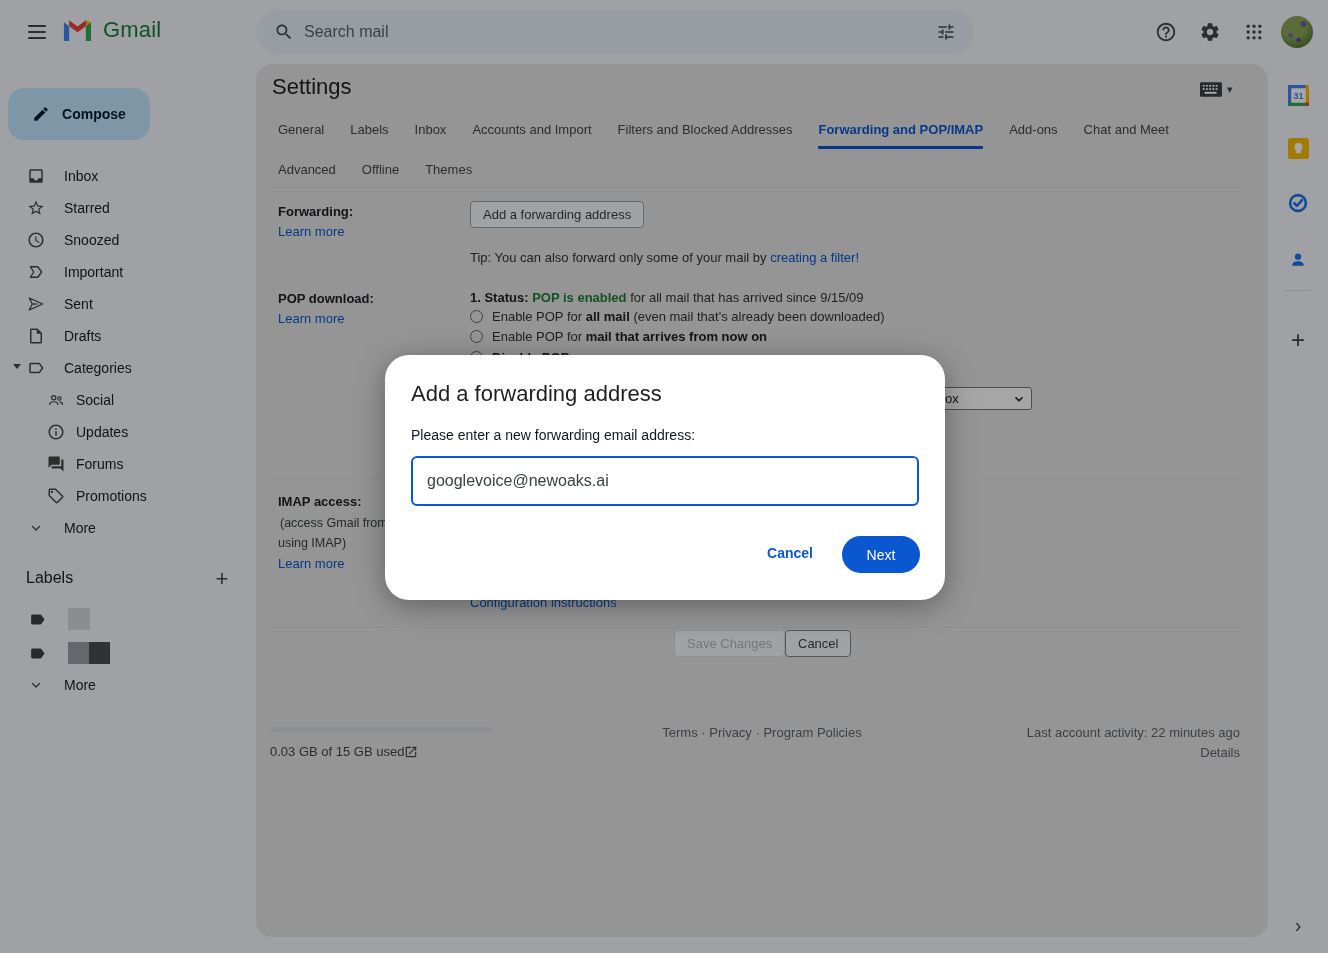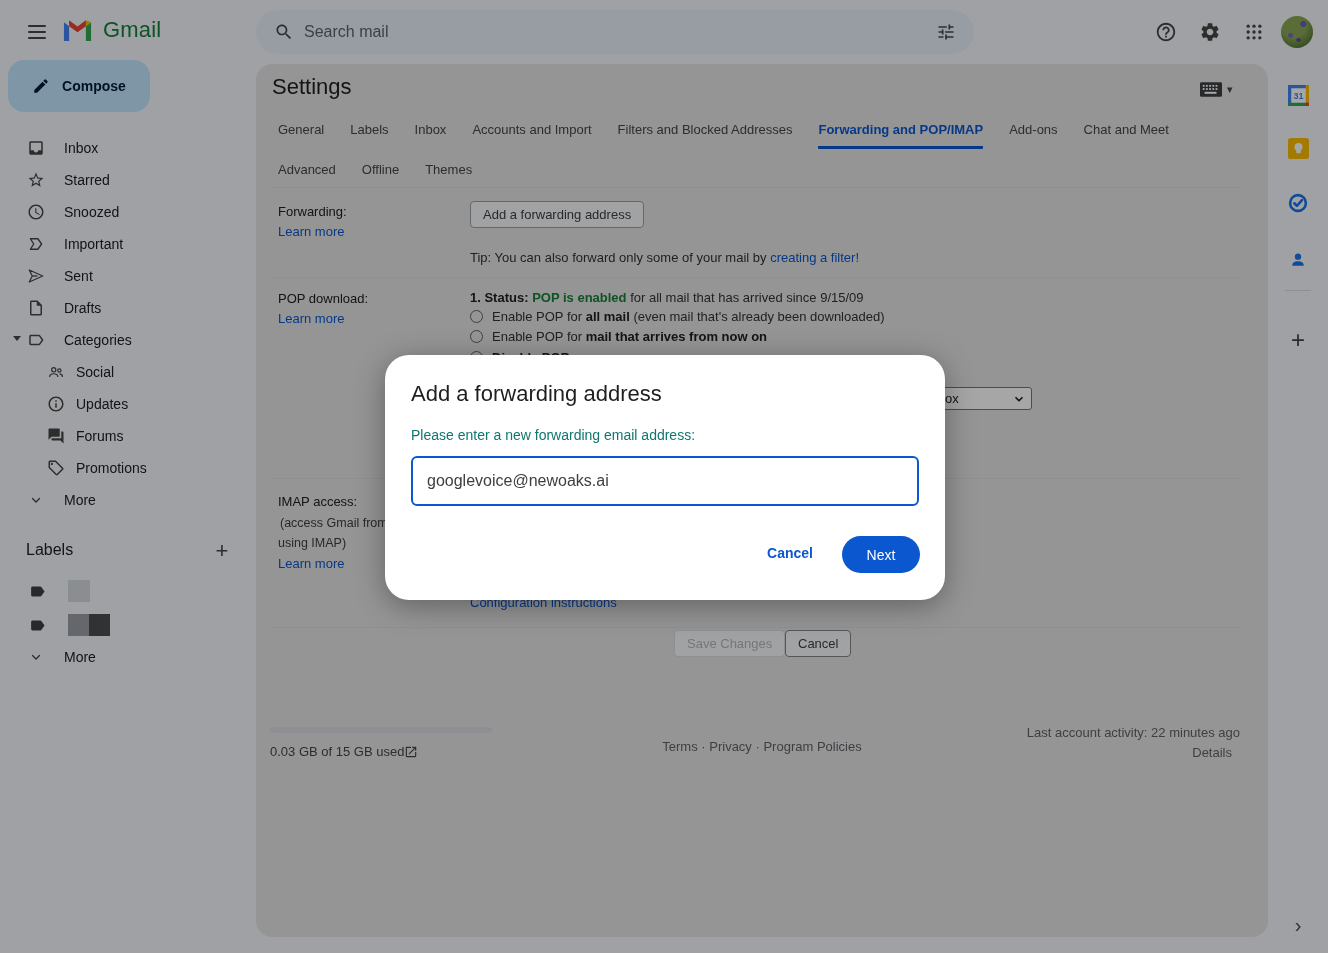--- a/index.html
+++ b/index.html
@@ -24,21 +24,21 @@
   .top-right-icon { position:absolute; top:12px; }
   .avatar { position:absolute; left:1281px; top:16px; width:32px; height:32px; border-radius:50%; cursor:pointer;
     background:
       radial-gradient(circle at 70% 25%, #6f5fae 0 9%, rgba(0,0,0,0) 10%),
       radial-gradient(circle at 30% 60%, #7b6ab8 0 8%, rgba(0,0,0,0) 9%),
       radial-gradient(circle at 55% 75%, #5d4e9e 0 7%, rgba(0,0,0,0) 8%),
       radial-gradient(circle at 40% 30%, #8aa857 0 40%, #5c7a3a 75%, #49632e 100%);
   }
 
   
-  .sidebar { position:absolute; left:0; top:52px; width:256px; height:873px; font-size:14px; }
+  .sidebar { position:absolute; left:0; top:80px; width:256px; height:873px; font-size:14px; }
   .compose { position:absolute; left:8px; top:8px; width:142px; height:52px; background:#c2e7ff; border-radius:16px; display:flex; align-items:center; justify-content:center; gap:12px; font-size:14px; font-weight:bold; color:#001d35; cursor:pointer; }
   .nav-item { position:absolute; left:0; width:256px; height:32px; display:flex; align-items:center; cursor:pointer; color:#202124; }
   .nav-icon { position:absolute; left:26px; width:20px; height:20px; display:flex; align-items:center; justify-content:center; }
   .nav-label { position:absolute; left:64px; }
   .nav-item.indent .nav-icon { left:46px; }
   .nav-item.indent .nav-label { left:76px; }
   .cat-arrow { position:absolute; left:13px; top:12px; width:0; height:0; border-left:4px solid transparent; border-right:4px solid transparent; border-top:5px solid #444746; }
   .labels-header { position:absolute; left:26px; top:489px; font-size:16px; color:#202124; }
   .labels-plus { position:absolute; left:208px; top:485px; width:28px; height:28px; display:flex; align-items:center; justify-content:center; font-size:22px; font-weight:300; color:#444746; cursor:pointer; }
   .label-row { position:absolute; left:0; width:256px; height:26px; display:flex; align-items:center; cursor:pointer; }
@@ -47,21 +47,21 @@
 
   
   .card { position:absolute; left:256px; top:64px; width:1012px; height:873px; background:#e5e5e5; border-radius:16px; font-size:13px; color:#333; }
   .card .abs { position:absolute; }
   .settings-title { left:16px; top:10px; font-size:22px; color:#202124; }
   .kbd-sel { left:944px; top:18px; display:flex; align-items:center; gap:5px; color:#444746; cursor:pointer; }
   .tabs { left:22px; display:flex; gap:26px; font-size:13px; color:#444746; }
   .tab { padding-bottom:9px; cursor:pointer; white-space:nowrap; }
   .tab.active { color:#0b57d0; font-weight:bold; border-bottom:3px solid #0b57d0; border-radius:0 0 1px 1px; }
   .divider { left:14px; width:970px; height:1px; background:#dcdee1; }
-  .sec-label { left:22px; font-weight:normal; color:#202124; }
+  .sec-label { left:22px; font-weight:bold; color:#202124; }
   .link { color:#0b57d0; cursor:pointer; }
   .btn-old { display:inline-block; padding:5px 12px; background:#f8f9fa; border:1px solid #9aa0a6; border-radius:4px; color:#3c4043; font-size:13px; cursor:pointer; }
   .radio-row { left:214px; display:flex; align-items:center; white-space:pre; cursor:pointer; }
   .radio-dot { width:13px; height:13px; border:1.5px solid #5f6368; border-radius:50%; margin-right:9px; flex:none; }
   .pop-select { left:682px; top:323px; width:94px; height:23px; border:1px solid #767676; border-radius:3px; background:#fff; display:flex; align-items:center; padding:0 6px; color:#202124; cursor:pointer; }
   .pop-select .chev { margin-left:auto; }
   .btn-save { background:#f8f9fa; border:1px solid #dadce0; color:#b3b7bb; cursor:default; }
   .btn-cancel { border-color:#80868b; }
   .quota-bar { left:14px; top:663px; width:222px; height:6px; background:#dadce0; border-radius:3px; }
   .muted { color:#5f6368; }
@@ -70,21 +70,21 @@
   .rail { position:absolute; right:0; top:64px; width:60px; height:889px; }
   .rail-icon { position:absolute; left:50%; transform:translateX(-50%); width:36px; height:36px; display:flex; align-items:center; justify-content:center; cursor:pointer; }
   .rail-divider { position:absolute; left:50%; transform:translateX(-50%); top:226px; width:26px; height:1px; background:#dadce0; }
   .rail-plus { font-size:24px; font-weight:300; color:#3c4043; }
   .rail-chev { font-size:20px; color:#444746; }
 
   
   .scrim { position:absolute; inset:0; background:rgba(0,0,0,0.35); z-index:40; }
   .modal { position:absolute; left:385px; top:355px; width:560px; height:245px; background:#fff; border-radius:24px; z-index:50; box-shadow:0 6px 30px rgba(0,0,0,.35); }
   .modal-title { position:absolute; left:26px; top:26px; font-size:22px; color:#1f1f1f; }
-  .modal-prompt { position:absolute; left:26px; top:72px; font-size:14px; color:#0f766e; }
+  .modal-prompt { position:absolute; left:26px; top:72px; font-size:14px; color:#0f172a; }
   .modal-input { position:absolute; left:26px; top:101px; width:508px; height:50px; border:2px solid #0b57d0; border-radius:6px; padding:0 14px; font-size:16px; color:#3c4043; outline:none; font-family:"Liberation Sans",sans-serif; background:#fff; }
   .modal-cancel { position:absolute; right:132px; top:190px; font-size:14px; font-weight:bold; color:#0b57d0; cursor:pointer; }
   .modal-next { position:absolute; right:25px; top:181px; width:78px; height:37px; background:#0b57d0; border-radius:19px; color:#fff; font-size:14px; font-weight:normal; display:flex; align-items:center; justify-content:center; cursor:pointer; }
 </style>
 </head>
 <body>
 
 <div class="topbar">
   <div class="hamburger">
       <span></span>
@@ -387,23 +387,23 @@
 
   <div class="abs quota-bar"></div>
   <div class="abs" style="left:14px; top:680px; display:flex; align-items:center; gap:0; color:#444746">
     <span>0.03 GB of 15 GB used</span>
     <span>
         <svg width="14" height="14" viewBox="0 0 24 24" fill="#444746">
           <path d="M19 19H5V5h7V3H5c-1.11 0-2 .9-2 2v14c0 1.1.89 2 2 2h14c1.1 0 2-.9 2-2v-7h-2v7zM14 3v2h3.59l-9.83 9.83 1.41 1.41L19 6.41V10h2V3h-7z"></path>
         </svg>
       </span>
   </div>
-  <div class="abs muted" style="left:0; top:675px; width:1012px; text-align:center">Terms · Privacy · Program Policies</div>
+  <div class="abs muted" style="left:0; top:661px; width:1012px; text-align:center">Terms · Privacy · Program Policies</div>
   <div class="abs muted" style="right:28px; top:661px; text-align:right">Last account activity: 22 minutes ago</div>
-  <div class="abs muted" style="right:36px; top:681px; text-align:center">Details</div>
+  <div class="abs muted" style="right:28px; top:681px; text-align:center">Details</div>
 </div>
 
 <div class="rail">
   <div class="rail-icon" style="top:13px">
     <svg width="21" height="21" viewBox="0 0 22 22">
       <rect width="22" height="22" rx="2.5" fill="#fff"></rect>
       <rect width="22" height="3.4" fill="#4285f4"></rect>
       <rect width="3.4" height="22" fill="#4285f4"></rect>
       <rect x="18.6" width="3.4" height="22" fill="#fbbc04"></rect>
       <rect y="18.6" width="22" height="3.4" fill="#34a853"></rect>

